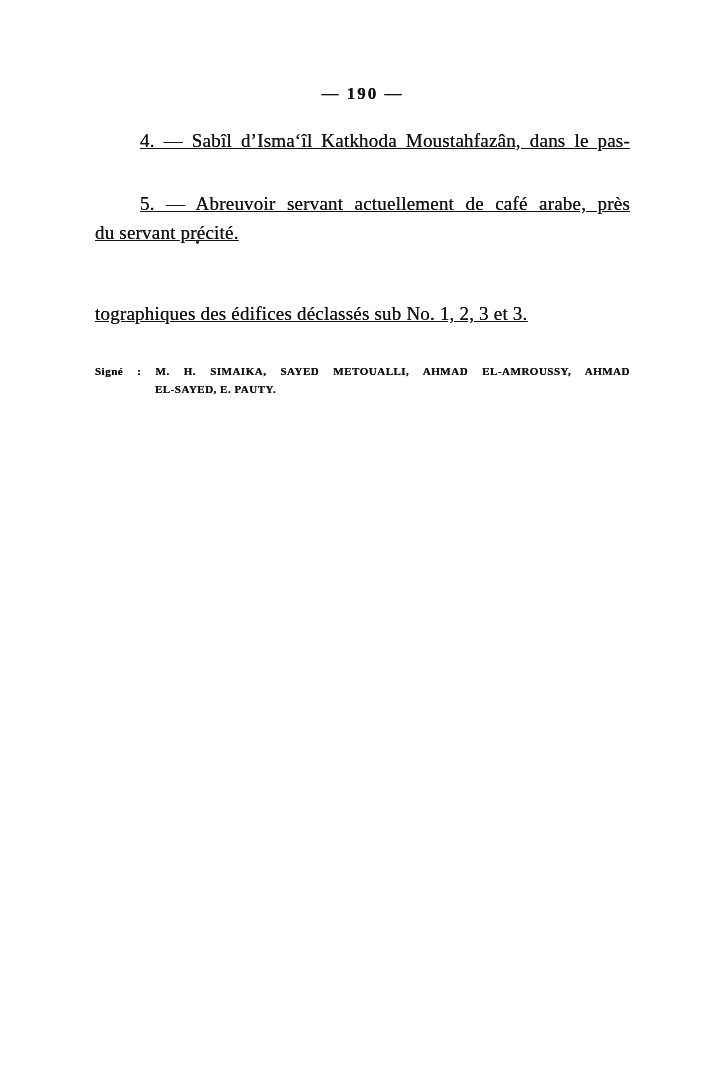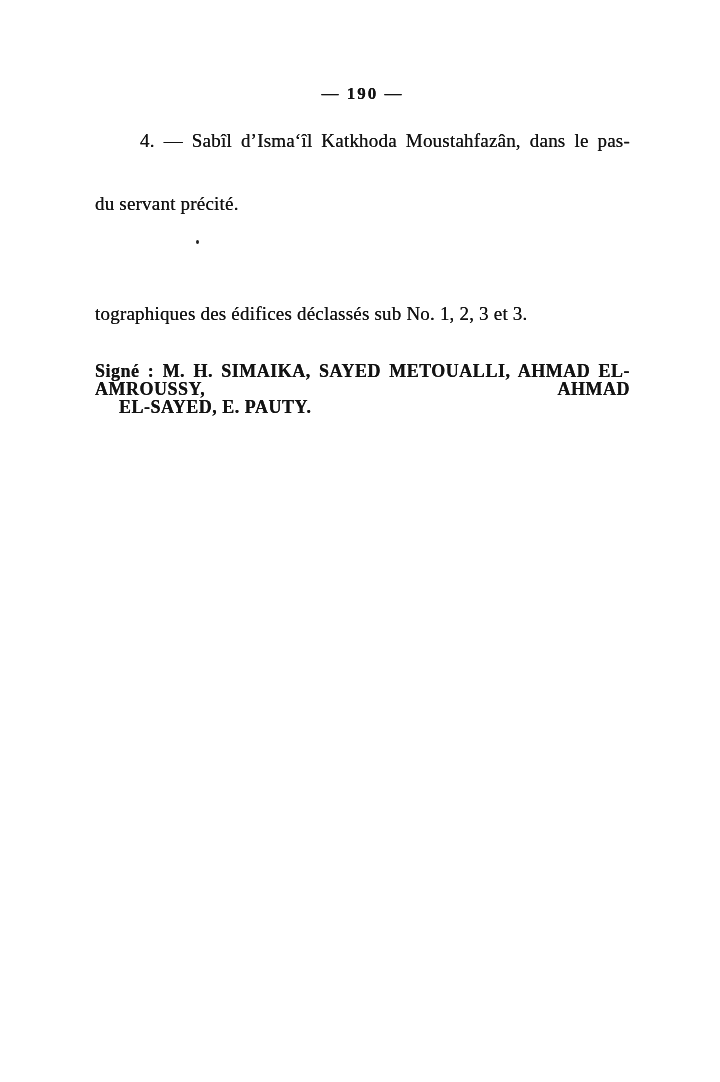--- a/index.html
+++ b/index.html
@@ -28,42 +28,43 @@
     text-shadow: 0 0 0.3px currentColor;
   }
   .para {
     position: absolute;
     left: 95px;
     width: 535px;
     font-size: 19px;
     line-height: 29px;
     letter-spacing: 0.2px;
     text-shadow: 0 0 0.35px currentColor;
+    text-decoration: underline;
   }
   .line { white-space: normal; }
   .line.first { text-indent: 45px; }
   .line.fill {
     text-align: justify;
     text-align-last: justify;
   }
   .sig {
     position: absolute;
     left: 95px;
     width: 535px;
-    font-size: 18px;
+    font-size: 11px;
     line-height: 18px;
     font-weight: bold;
     letter-spacing: 0.5px;
     text-shadow: 0 0 0.3px currentColor;
   }
   .sigline.fill {
     text-align: justify;
     text-align-last: justify;
   }
-  .sigline.indent { margin-left: 24px; }
+  .sigline.indent { margin-left: 60px; }
   .speck {
     position: absolute;
     left: 196px;
     top: 240px;
     width: 3px;
     height: 4px;
     background: #222;
     border-radius: 50%;
   }
 </style>
@@ -72,20 +73,21 @@
 
 <div class="page">
 
   <div class="pagenum">— 190 —</div>
 
   <div class="para" style="top:126px">
     <div class="line first fill">4. — Sabîl d’Isma‘îl Katkhoda Moustahfazân, dans le pas-</div>
   </div>
 
   <div class="para" style="top:189px">
+    <div class="line first fill">5. — Abreuvoir servant actuellement de café arabe, près</div>
     <div class="line">du servant précité.</div>
   </div>
 
   <div class="speck"></div>
 
 
   <div class="para" style="top:299px">
     <div class="line">tographiques des édifices déclassés sub No. 1, 2, 3 et 3.</div>
   </div>
 

